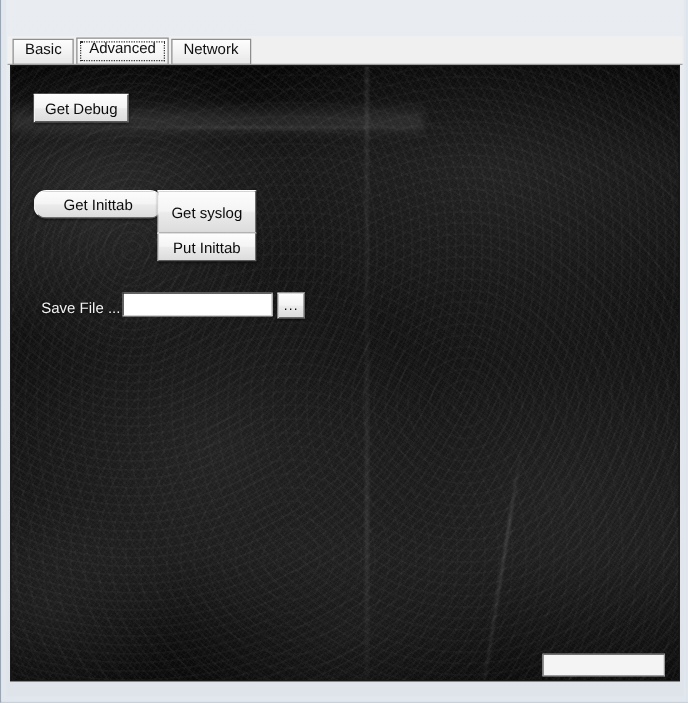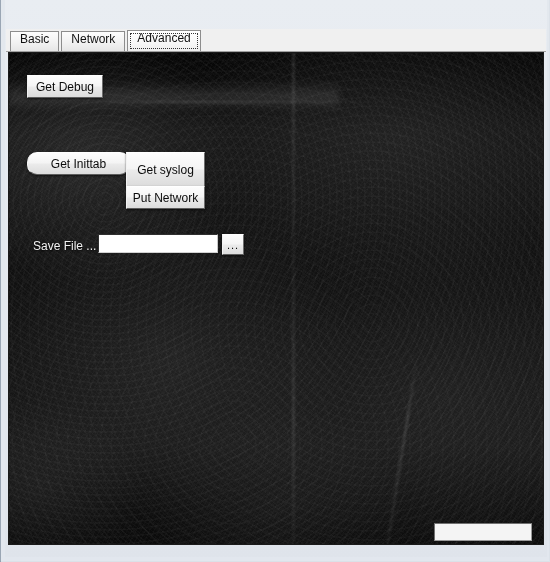--- a/index.html
+++ b/index.html
@@ -350,26 +350,26 @@
 <body>
 
 <div class="window">
 
 
   <div class="tabstrip">
     <div class="tabs">
       <div class="tab">
         <span>Basic</span>
       </div>
-      <div class="tab">
-        <span>Network</span>
-      </div>
       <div class="tab selected">
         <span class="tab-focus"></span>
         <span>Advanced</span>
+      </div>
+      <div class="tab">
+        <span>Network</span>
       </div>
     </div>
     <div class="tabstrip-underline"></div>
   </div>
 
   <div class="content">
     <div class="grunge"></div>
     <div class="noise"></div>
     <div class="noise2"></div>
     <div class="smudge-top"></div>
@@ -382,21 +382,21 @@
     </div>
 
     <div class="btn" style="left:18px; top:99px; width:103px; height:23px;border-radius:10px;">
       <span>Get Inittab</span>
     </div>
     <div class="btn" style="left:117px; top:99px; width:79px; height:35px;">
       <span>Get syslog</span>
     </div>
 
     <div class="btn" style="left:117px; top:133px; width:79px; height:23px;">
-      <span>Put Network</span>
+      <span>Put Inittab</span>
     </div>
 
     <div class="field-label" style="left:24px; top:186px;">Save File ...</div>
 
     <input class="text-input" type="text" style="left: 89px; top: 181px; width: 120px; height: 19px;" value="" placeholder="">
 
     <div class="btn" style="left:213px; top:181px; width:22px; height:21px; font-size:11px; letter-spacing:1px;">
       <span>...</span>
     </div>
 

